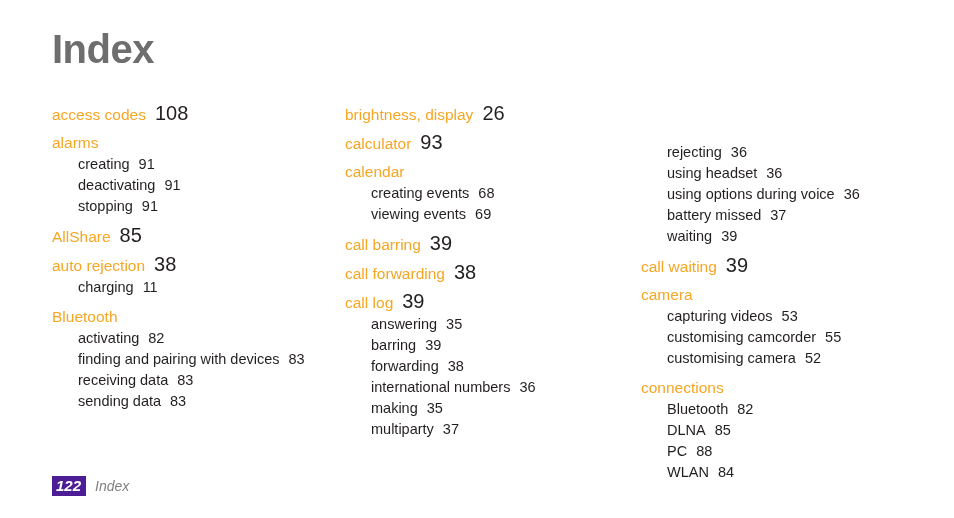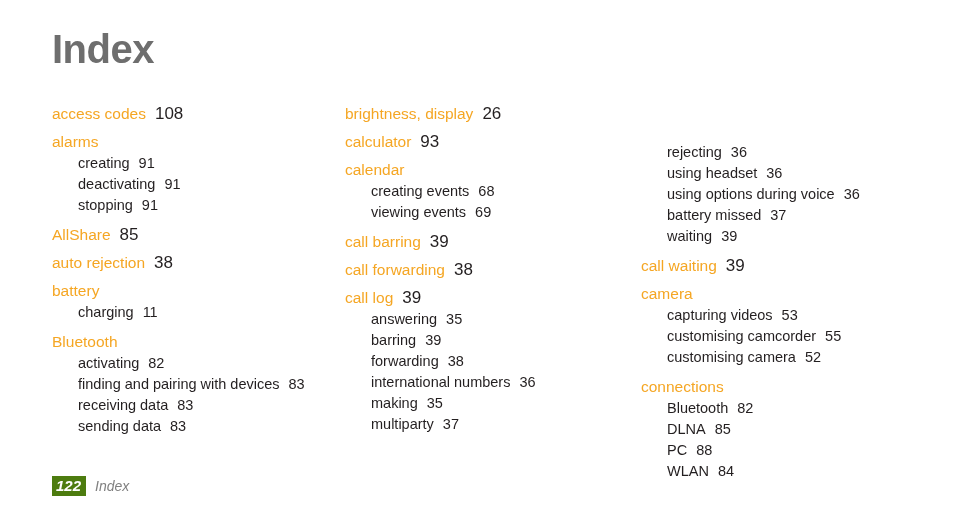--- a/index.html
+++ b/index.html
@@ -55,21 +55,21 @@
   .entry-main {
     color: #f5a623;
     font-size: 15.5px;
     line-height: 19px;
     margin: 0;
     padding: 0;
     white-space: nowrap;
   }
   .entry-main .page-ref {
     color: #231f20;
-    font-size: 17px;
+    font-size: 20px;
     margin-left: 9px;
   }
   
   .entry-main.gap { margin-top: 9px; }
 
   .entry-sub {
     color: #231f20;
     font-size: 14.5px;
     line-height: 21px;
     margin: 0;
@@ -86,21 +86,21 @@
   
   .footer {
     position: absolute;
     left: 52px;
     top: 476px;
     display: flex;
     align-items: center;
   }
   .page-number-badge {
     display: inline-block;
-    background: #4d7c0f;
+    background: #4c1d95;
     color: #ffffff;
     font-style: italic;
     font-weight: bold;
     font-size: 15px;
     line-height: 19px;
     padding: 0 5px 1px 4px;
     letter-spacing: 0px;
   }
   .footer-label {
     color: #808080;
@@ -121,21 +121,20 @@
     <div class="column col-1">
         <div class="entry-main"><span>access codes</span><span class="page-ref">108</span></div>
         <div class="entry-main gap"><span>alarms</span></div>
         <div class="sub-group">
           <div class="entry-sub"><span>creating</span><span class="page-ref">91</span></div>
           <div class="entry-sub"><span>deactivating</span><span class="page-ref">91</span></div>
           <div class="entry-sub"><span>stopping</span><span class="page-ref">91</span></div>
         </div>
         <div class="entry-main gap"><span>AllShare</span><span class="page-ref">85</span></div>
         <div class="entry-main gap"><span>auto rejection</span><span class="page-ref">38</span></div>
-        <div class="entry-main gap"><span>battery</span></div>
         <div class="sub-group">
           <div class="entry-sub"><span>charging</span><span class="page-ref">11</span></div>
         </div>
         <div class="entry-main gap"><span>Bluetooth</span></div>
         <div class="sub-group">
           <div class="entry-sub"><span>activating</span><span class="page-ref">82</span></div>
           <div class="entry-sub wrap"><span>finding and pairing with devices</span><span class="page-ref">83</span></div>
           <div class="entry-sub"><span>receiving data</span><span class="page-ref">83</span></div>
           <div class="entry-sub"><span>sending data</span><span class="page-ref">83</span></div>
         </div>

